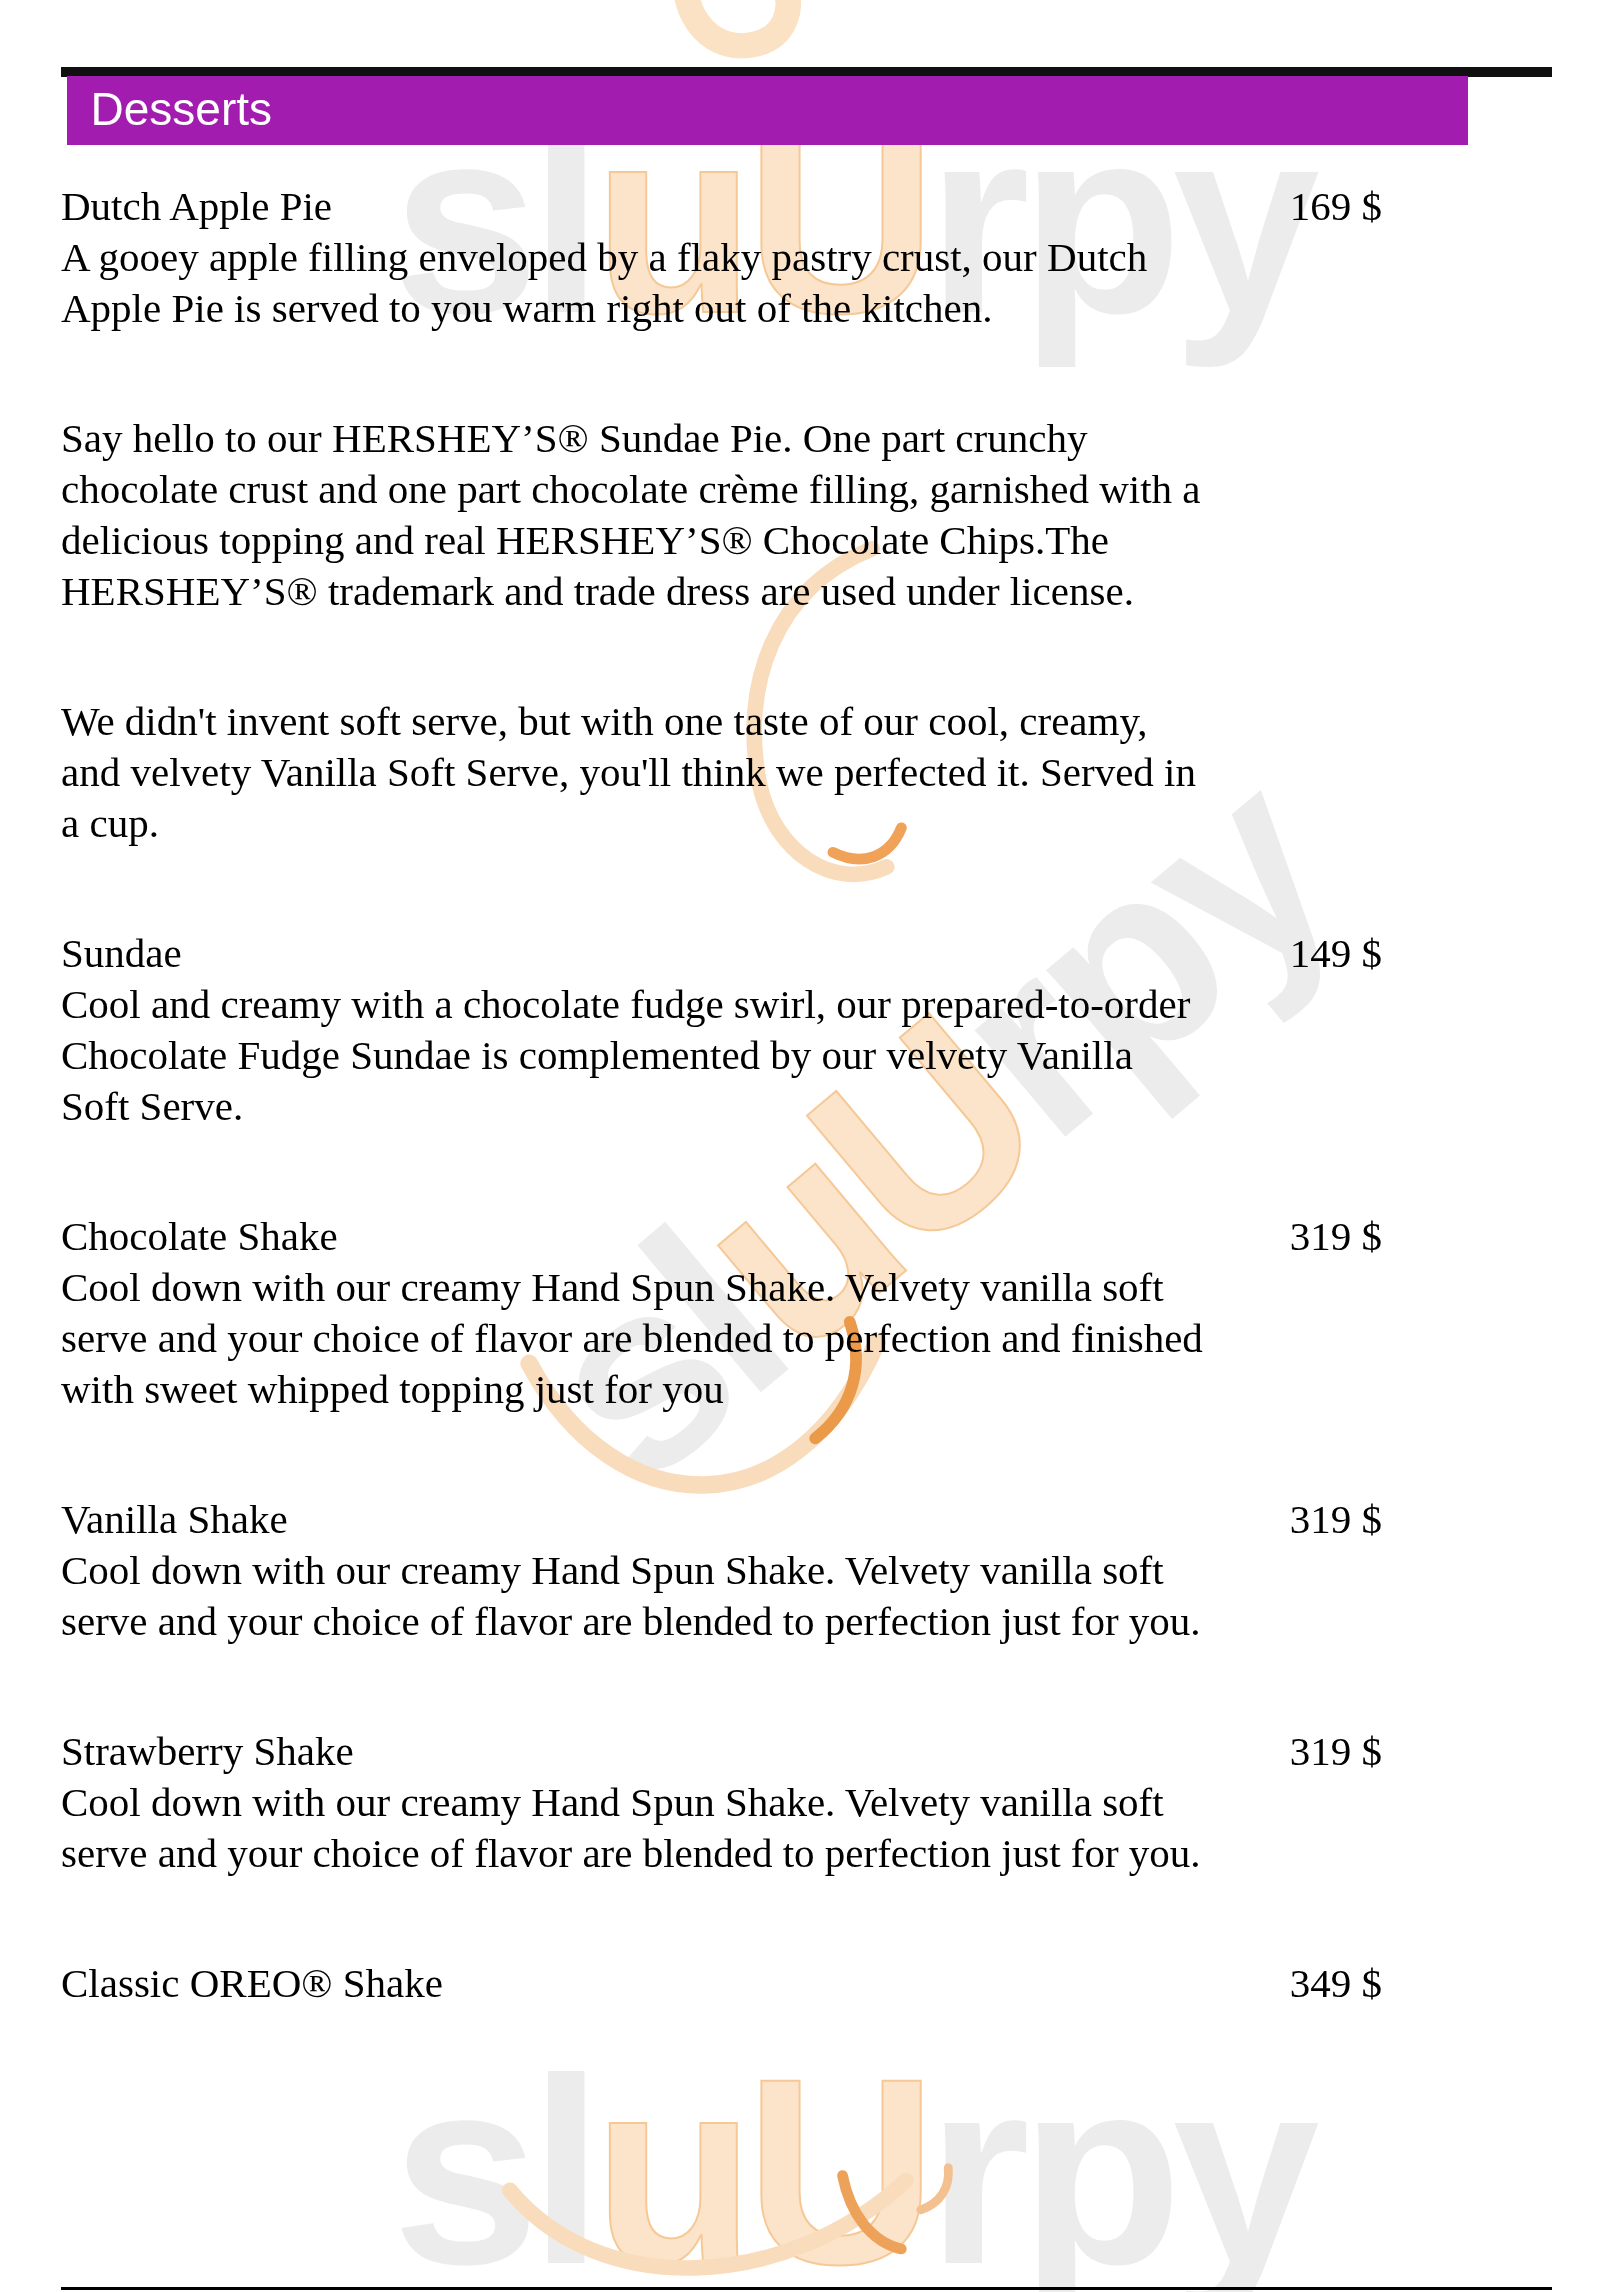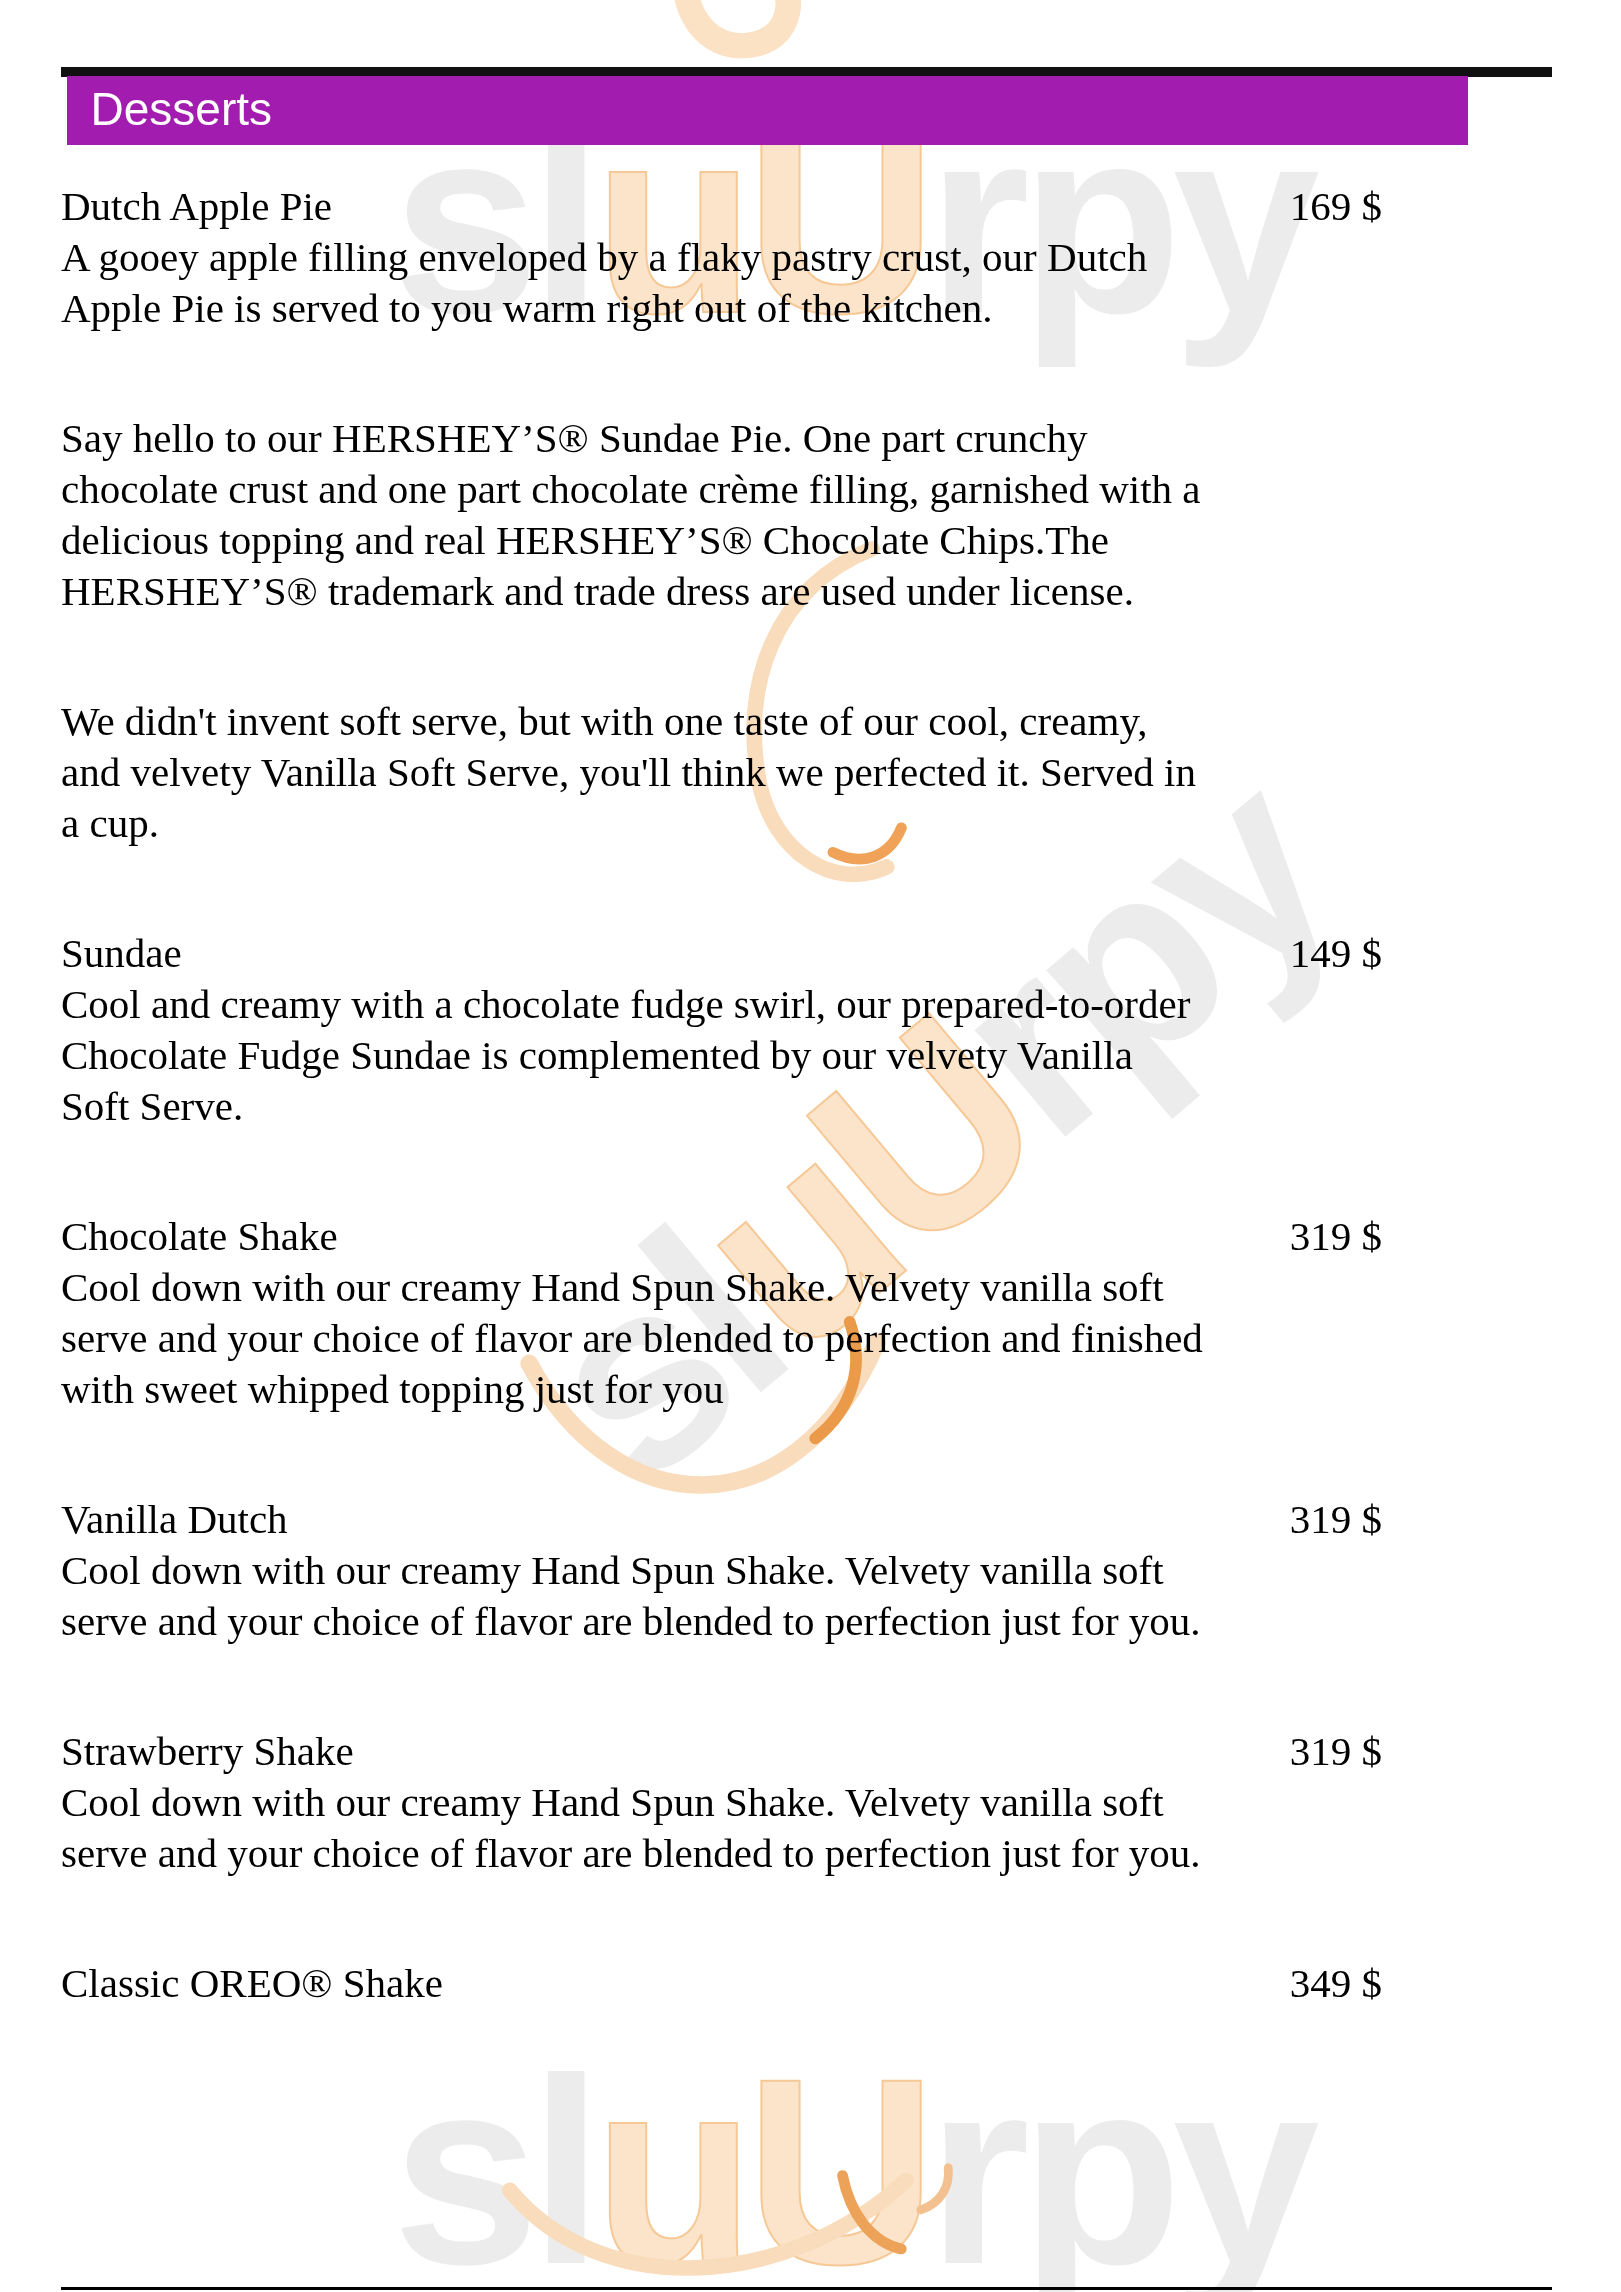--- a/index.html
+++ b/index.html
@@ -146,21 +146,21 @@
       <span class="item-name">Chocolate Shake</span>
       <span class="item-price">319 $</span>
     </div>
     <div class="item-desc">Cool down with our creamy Hand Spun Shake. Velvety vanilla soft
 serve and your choice of flavor are blended to perfection and finished
 with sweet whipped topping just for you</div>
   </div>
 
   <div class="item">
     <div class="item-row">
-      <span class="item-name">Vanilla Dutch</span>
+      <span class="item-name">Vanilla Shake</span>
       <span class="item-price">319 $</span>
     </div>
     <div class="item-desc">Cool down with our creamy Hand Spun Shake. Velvety vanilla soft
 serve and your choice of flavor are blended to perfection just for you.</div>
   </div>
 
   <div class="item">
     <div class="item-row">
       <span class="item-name">Strawberry Shake</span>
       <span class="item-price">319 $</span>

